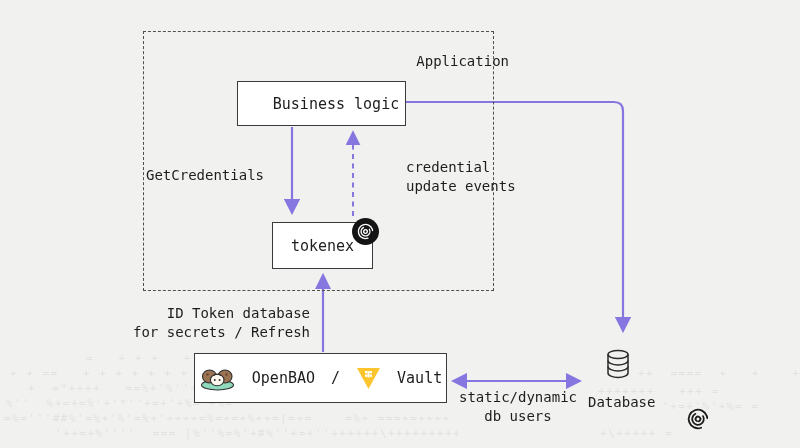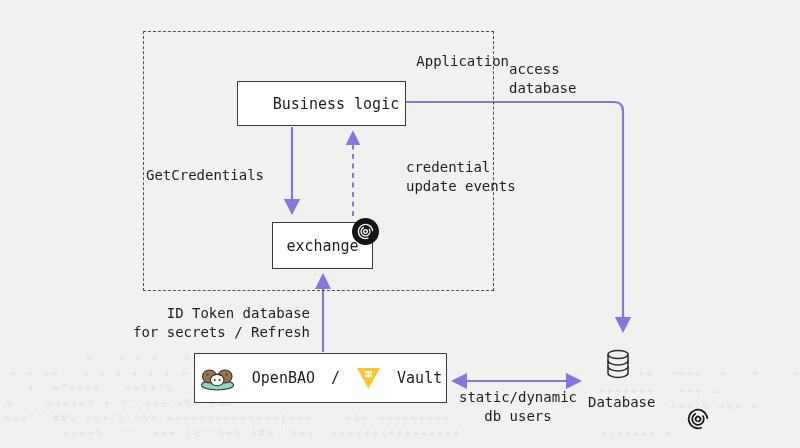--- a/index.html
+++ b/index.html
@@ -101,21 +101,21 @@
   </svg>
 
   <div class="app-box"></div>
   <div class="label app-title">Application</div>
 
   <div class="node biz">
     <span>Business logic</span>
   </div>
 
   <div class="node tok">
-    <span>exchange</span>
+    <span>tokenex</span>
   </div>
   <div class="badge">
     <svg width="19" height="19" viewBox="0 0 24 24">
       <g fill="none" stroke="#ffffff" stroke-width="1.7" stroke-linecap="round">
         <circle cx="12" cy="12" r="9" stroke-dasharray="44 13" transform="rotate(70 12 12)"></circle>
         <circle cx="12" cy="12" r="5.6" stroke-dasharray="26 10" transform="rotate(-30 12 12)"></circle>
         <circle cx="12" cy="12" r="2.3" stroke-dasharray="12 3" transform="rotate(120 12 12)"></circle>
       </g>
     </svg>
   </div>
@@ -154,22 +154,20 @@
       <ellipse cx="13" cy="5.5" rx="10" ry="4"></ellipse>
       <path d="M3,11.5 c0,2.5 4.5,4.5 10,4.5 s10,-2 10,-4.5"></path>
       <path d="M3,17.5 c0,2.5 4.5,4.5 10,4.5 s10,-2 10,-4.5"></path>
     </g>
   </svg>
   <div class="label lbl-db">Database</div>
 
   <div class="label lbl-getcred">GetCredentials</div>
   <div class="label lbl-credev">credential
 update events</div>
-  <div class="label lbl-access">access
-database</div>
   <div class="label lbl-idtoken">ID Token database
 for secrets / Refresh</div>
   <div class="label lbl-static">static/dynamic
 db users</div>
 
   <div class="logo">
     <svg width="24" height="24" viewBox="0 0 24 24">
       <g fill="none" stroke="#1b1b1b" stroke-width="1.8" stroke-linecap="round">
         <circle cx="12" cy="12" r="9.3" stroke-dasharray="46 13" transform="rotate(70 12 12)"></circle>
         <circle cx="12" cy="12" r="5.8" stroke-dasharray="27 10" transform="rotate(-30 12 12)"></circle>

